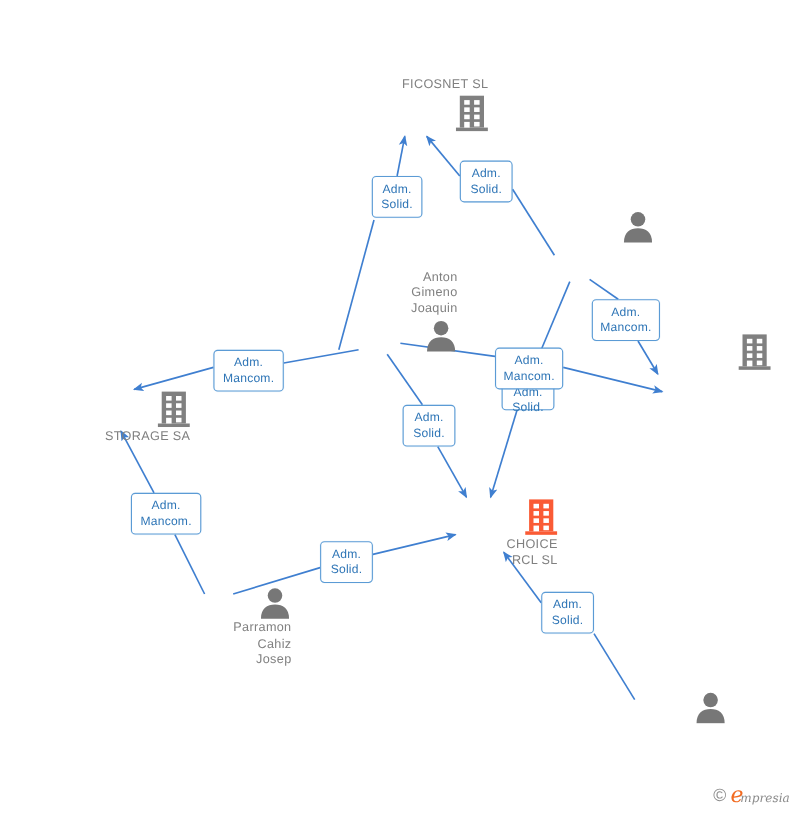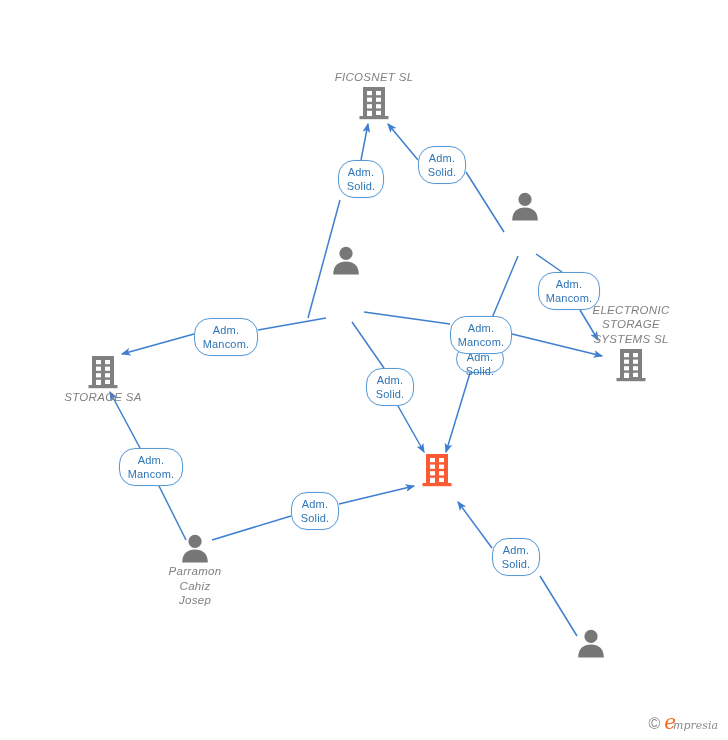--- a/index.html
+++ b/index.html
@@ -22,22 +22,21 @@
     left: 0;
     top: 0;
     width: 728px;
     height: 740px;
     pointer-events: none;
   }
   .node {
     position: absolute;
     width: 140px;
     margin-left: -70px;
-    text-align: center;
-    font-style: italic;
+    text-align: right;
   }
   .node .icon-wrap {
     display: block;
     line-height: 0;
   }
   .node .node-label {
     display: block;
     font-size: 11.5px;
     line-height: 14.5px;
     color: #808080;
@@ -47,21 +46,21 @@
   }
   .node.label-above .node-label {
     margin-top: 0;
     margin-bottom: 2px;
   }
   .edge-label {
     position: absolute;
     box-sizing: border-box;
     background: #ffffff;
     border: 1.4px solid #5b9bd5;
-    border-radius: 16px;
+    border-radius: 4px;
     color: #2e75b6;
     font-size: 11px;
     line-height: 14px;
     text-align: center;
     padding: 4px 6px 5px 6px;
     white-space: pre-line;
     letter-spacing: 0.2px;
     box-shadow: 0 0 0 0.5px rgba(91,155,213,0.10);
   }
   .watermark {
@@ -144,29 +143,29 @@
             <rect x="17" y="24.8" width="5" height="4.2" fill="#ffffff"></rect>
           </svg></span>
       </div>
       <div class="node label-above" style="left: 525px; top: 191px;">
         <span class="icon-wrap"><svg width="30" height="30" viewBox="0 0 30 30" xmlns="http://www.w3.org/2000/svg">
             <circle cx="15" cy="8.4" r="6.6" fill="#777777"></circle>
             <path d="M2.2 29.5 C2.2 20.4 7.8 16.6 15 16.6 C22.2 16.6 27.8 20.4 27.8 29.5 Z" fill="#777777"></path>
           </svg></span>
       </div>
       <div class="node label-above" style="left: 346px; top: 244.5px;">
+        <span class="node-label">Anton
+Gimeno
+Joaquin</span>
         <span class="icon-wrap"><svg width="30" height="30" viewBox="0 0 30 30" xmlns="http://www.w3.org/2000/svg">
             <circle cx="15" cy="8.4" r="6.6" fill="#777777"></circle>
             <path d="M2.2 29.5 C2.2 20.4 7.8 16.6 15 16.6 C22.2 16.6 27.8 20.4 27.8 29.5 Z" fill="#777777"></path>
           </svg></span>
       </div>
       <div class="node label-above" style="left: 631px; top: 302.5px;">
-        <span class="node-label">ELECTRONIC
-STORAGE
-SYSTEMS SL</span>
         <span class="icon-wrap"><svg width="30" height="34" viewBox="0 0 30 34" xmlns="http://www.w3.org/2000/svg">
             <rect x="4" y="1" width="22" height="29" fill="#808080"></rect>
             <rect x="0.5" y="30" width="29" height="3.2" fill="#808080"></rect>
             <rect x="8" y="5" width="5" height="4.2" fill="#ffffff"></rect>
             <rect x="17" y="5" width="5" height="4.2" fill="#ffffff"></rect>
             <rect x="8" y="11.6" width="5" height="4.2" fill="#ffffff"></rect>
             <rect x="17" y="11.6" width="5" height="4.2" fill="#ffffff"></rect>
             <rect x="8" y="18.2" width="5" height="4.2" fill="#ffffff"></rect>
             <rect x="17" y="18.2" width="5" height="4.2" fill="#ffffff"></rect>
             <rect x="8" y="24.8" width="5" height="5.2" fill="#ffffff"></rect>
@@ -194,20 +193,22 @@
             <rect x="0.5" y="30" width="29" height="3.2" fill="#fa5b35"></rect>
             <rect x="8" y="5" width="5" height="4.2" fill="#ffffff"></rect>
             <rect x="17" y="5" width="5" height="4.2" fill="#ffffff"></rect>
             <rect x="8" y="11.6" width="5" height="4.2" fill="#ffffff"></rect>
             <rect x="17" y="11.6" width="5" height="4.2" fill="#ffffff"></rect>
             <rect x="8" y="18.2" width="5" height="4.2" fill="#ffffff"></rect>
             <rect x="17" y="18.2" width="5" height="4.2" fill="#ffffff"></rect>
             <rect x="8" y="24.8" width="5" height="5.2" fill="#ffffff"></rect>
             <rect x="17" y="24.8" width="5" height="4.2" fill="#ffffff"></rect>
           </svg></span>
+        <span class="node-label">CHOICE
+RCL SL</span>
       </div>
       <div class="node" style="left: 195px; top: 533px;">
         <span class="icon-wrap"><svg width="30" height="30" viewBox="0 0 30 30" xmlns="http://www.w3.org/2000/svg">
             <circle cx="15" cy="8.4" r="6.6" fill="#777777"></circle>
             <path d="M2.2 29.5 C2.2 20.4 7.8 16.6 15 16.6 C22.2 16.6 27.8 20.4 27.8 29.5 Z" fill="#777777"></path>
           </svg></span>
         <span class="node-label">Parramon
 Cahiz
 Josep</span>
       </div>

